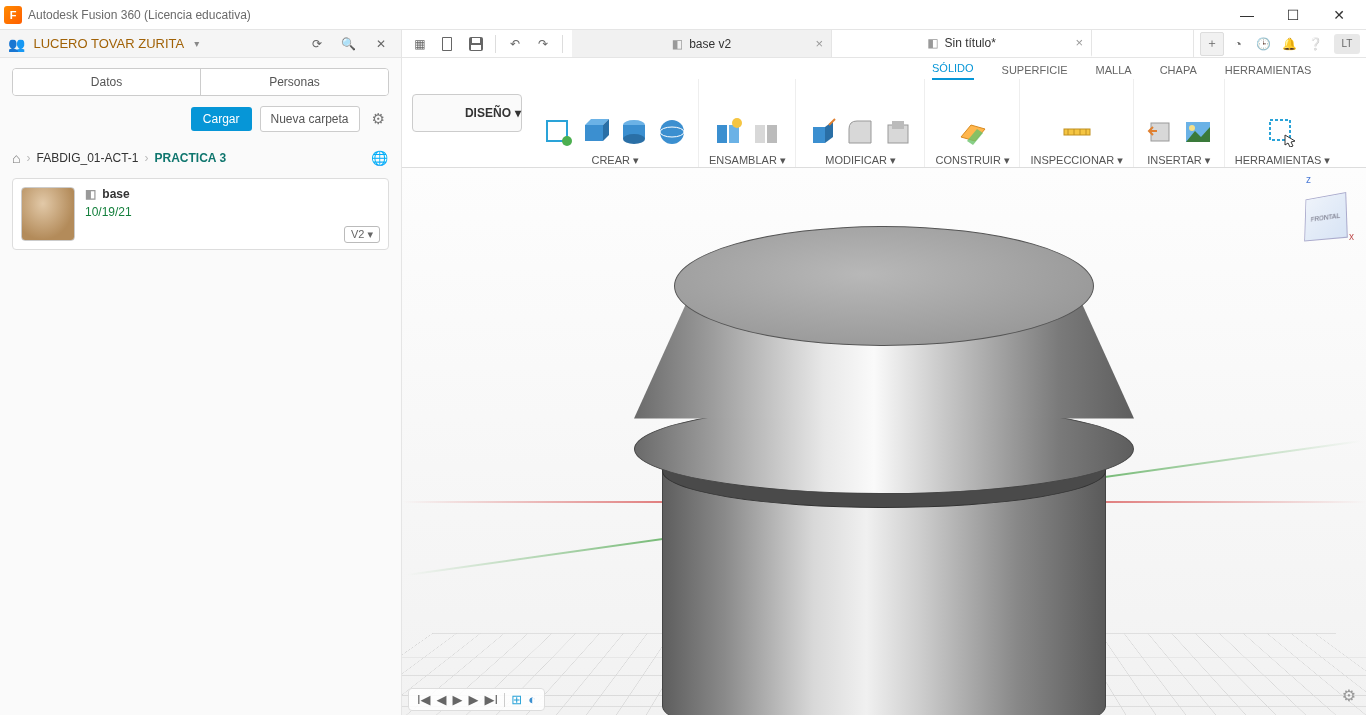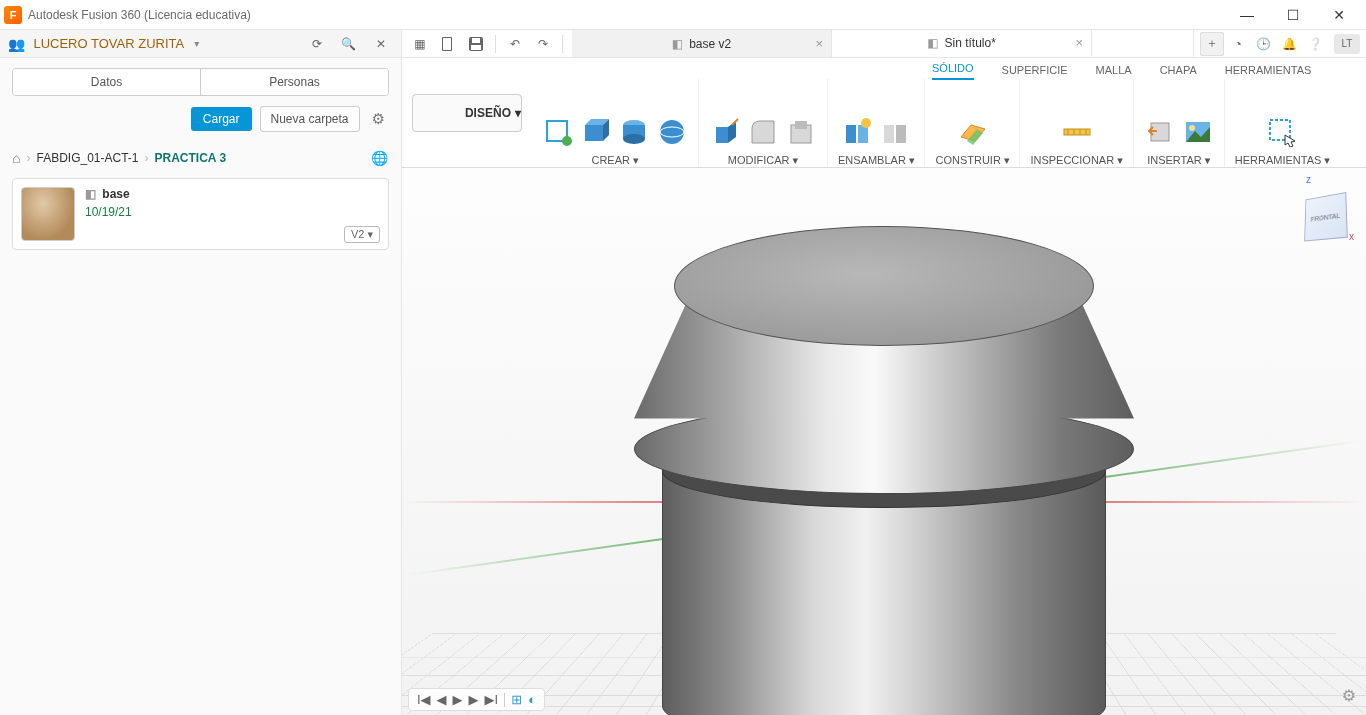--- a/index.html
+++ b/index.html
@@ -225,56 +225,56 @@
                   <ellipse cx="15" cy="15" rx="12" ry="5" fill="none" stroke="#fff" stroke-width="1"></ellipse>
                 </svg>
               </div>
           </div>
           <div class="rb-label">CREAR ▾</div>
         </div>
         <div class="rb-group">
           <div class="rb-icons">
             <div class="rb-icon">
                 <svg width="30" height="30">
+                  <rect x="4" y="8" width="10" height="18" fill="#3b8fd0"></rect>
+                  <rect x="16" y="8" width="10" height="18" fill="#6bb2e6"></rect>
+                  <circle cx="24" cy="6" r="5" fill="#f5c542"></circle>
+                </svg>
+              </div>
+            <div class="rb-icon">
+                <svg width="30" height="30">
+                  <rect x="4" y="8" width="10" height="18" fill="#d8d8d8"></rect>
+                  <rect x="16" y="8" width="10" height="18" fill="#bbb"></rect>
+                </svg>
+              </div>
+          </div>
+          <div class="rb-label">ENSAMBLAR ▾</div>
+        </div>
+        <div class="rb-group">
+          <div class="rb-icons">
+            <div class="rb-icon">
+                <svg width="30" height="30">
                   <rect x="6" y="10" width="12" height="16" fill="#3b8fd0"></rect>
                   <polygon points="18,10 26,4 26,20 18,26" fill="#2a6fa6"></polygon>
                   <path d="M22 8 L28 2" stroke="#e08030" stroke-width="2"></path>
                 </svg>
               </div>
             <div class="rb-icon">
                 <svg width="30" height="30">
                   <path d="M4 26 L4 12 Q4 4 12 4 L26 4 L26 26 Z" fill="#d8d8d8" stroke="#999"></path>
                 </svg>
               </div>
             <div class="rb-icon">
                 <svg width="30" height="30">
                   <rect x="5" y="8" width="20" height="18" fill="#d8d8d8" stroke="#999"></rect>
                   <rect x="9" y="4" width="12" height="8" fill="#bbb"></rect>
                 </svg>
               </div>
           </div>
           <div class="rb-label">MODIFICAR ▾</div>
-        </div>
-        <div class="rb-group">
-          <div class="rb-icons">
-            <div class="rb-icon">
-                <svg width="30" height="30">
-                  <rect x="4" y="8" width="10" height="18" fill="#3b8fd0"></rect>
-                  <rect x="16" y="8" width="10" height="18" fill="#6bb2e6"></rect>
-                  <circle cx="24" cy="6" r="5" fill="#f5c542"></circle>
-                </svg>
-              </div>
-            <div class="rb-icon">
-                <svg width="30" height="30">
-                  <rect x="4" y="8" width="10" height="18" fill="#d8d8d8"></rect>
-                  <rect x="16" y="8" width="10" height="18" fill="#bbb"></rect>
-                </svg>
-              </div>
-          </div>
-          <div class="rb-label">ENSAMBLAR ▾</div>
         </div>
         <div class="rb-group">
           <div class="rb-icons">
             <div class="rb-icon">
                 <svg width="30" height="30">
                   <polygon points="4,20 14,8 28,12 18,24" fill="#ffb64d" stroke="#d88a20"></polygon>
                   <polygon points="10,24 20,12 26,16 16,28" fill="#6ac36a" opacity="0.8"></polygon>
                 </svg>
               </div>
           </div>

